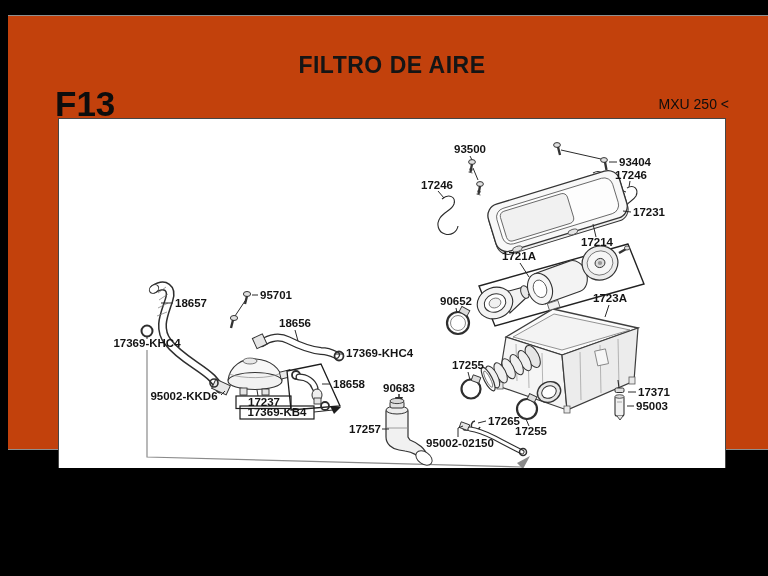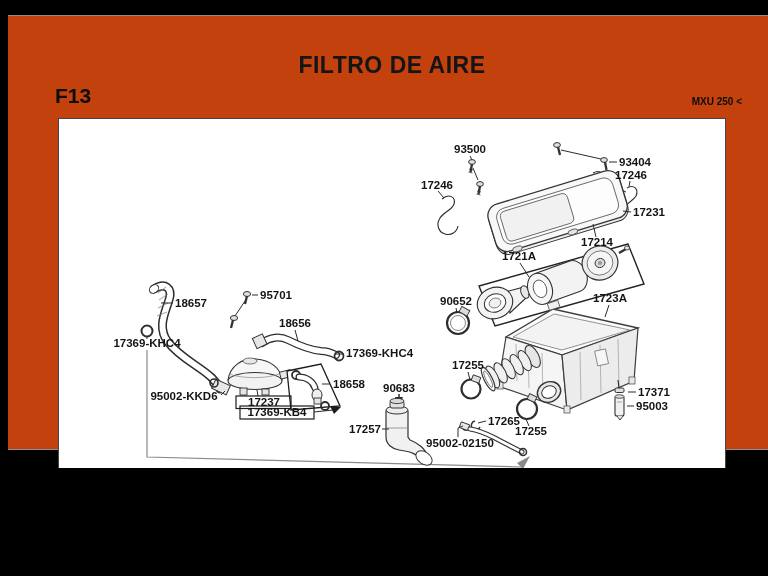--- a/index.html
+++ b/index.html
@@ -3,22 +3,22 @@
 <meta charset="utf-8">
 <style>
   html,body{margin:0;padding:0;background:#000;}
   .page{position:relative;width:768px;height:468px;background:#c2410c;overflow:hidden;
         font-family:"Liberation Sans",sans-serif;color:#111;margin-left:8px;}
   .bar{position:absolute;left:0;right:0;background:#000;}
   .bar.top{top:0;height:15px;border-bottom:1px solid #8f8f8f;}
   .bar.bottom{bottom:0;height:18px;border-top:1px solid #8f8f8f;}
   .title{position:absolute;top:52px;left:0;right:0;text-align:center;
          font-size:23px;font-weight:bold;letter-spacing:.5px;color:#151515;}
-  .section{position:absolute;top:84px;left:47px;font-size:21px;font-weight:bold;color:#0d0d0d;}
-  .model{position:absolute;top:96px;right:34px;font-size:10px;font-weight:bold;color:#0d0d0d;}
+  .section{position:absolute;top:84px;left:47px;font-size:35px;font-weight:bold;color:#0d0d0d;}
+  .model{position:absolute;top:96px;right:47px;font-size:14px;font-weight:normal;color:#0d0d0d;}
   .frame{position:absolute;left:50px;top:118px;width:666px;height:368px;
          border:1.5px solid #464646;background:#fff;}
   .footer{position:absolute;left:48px;top:494px;font-size:13px;color:#222;}
   .footer b{font-weight:bold;color:#111;text-align:center;}
   svg.art{position:absolute;left:0;top:0;}
   svg.art text{font-family:"Liberation Sans",sans-serif;font-size:11.5px;font-weight:bold;fill:#141414;}
   .ln{stroke:#2b2b2b;stroke-width:1.1;fill:none;}
   .ldr{stroke:#2b2b2b;stroke-width:1;fill:none;}
   .gldr{stroke:#8a8a8a;stroke-width:1.2;fill:none;}
   .tube-o{stroke:#2e2e2e;fill:none;stroke-linecap:round;}

